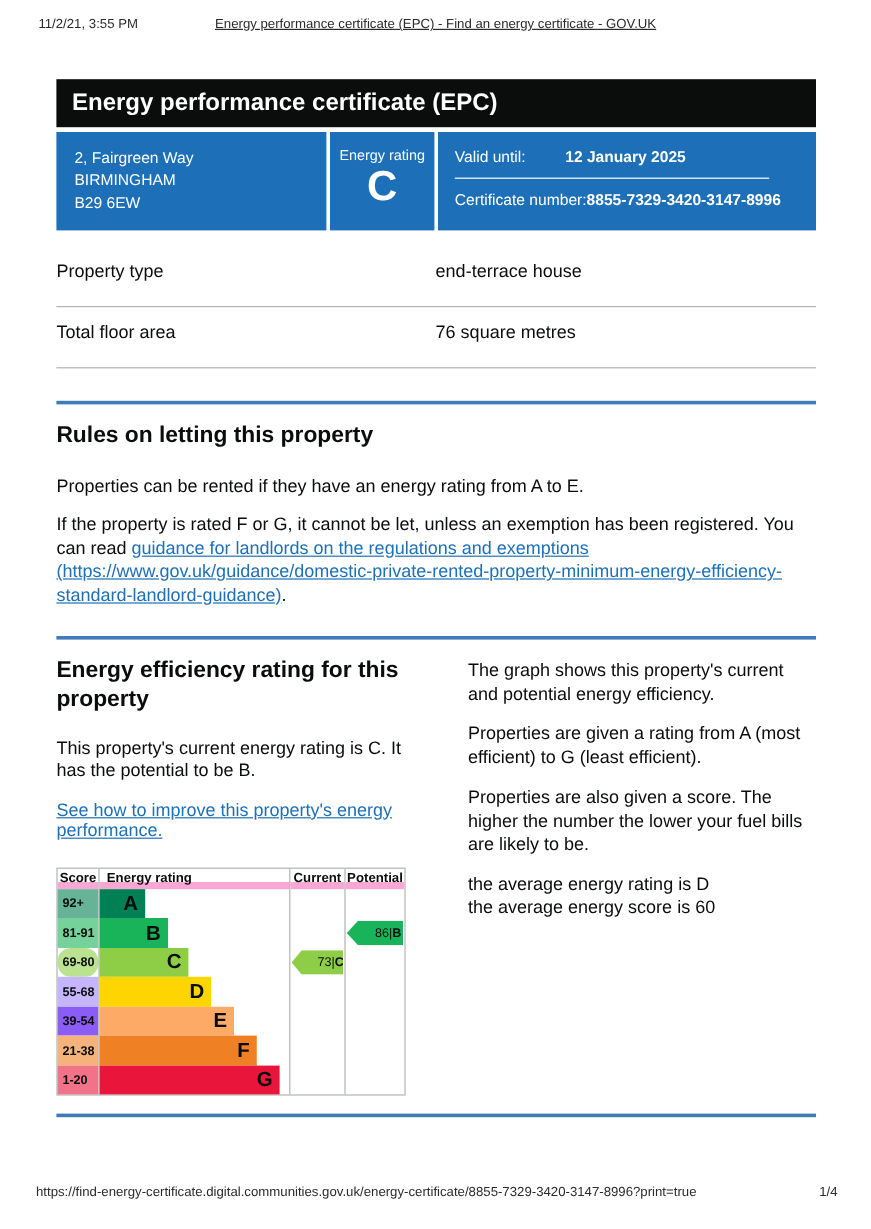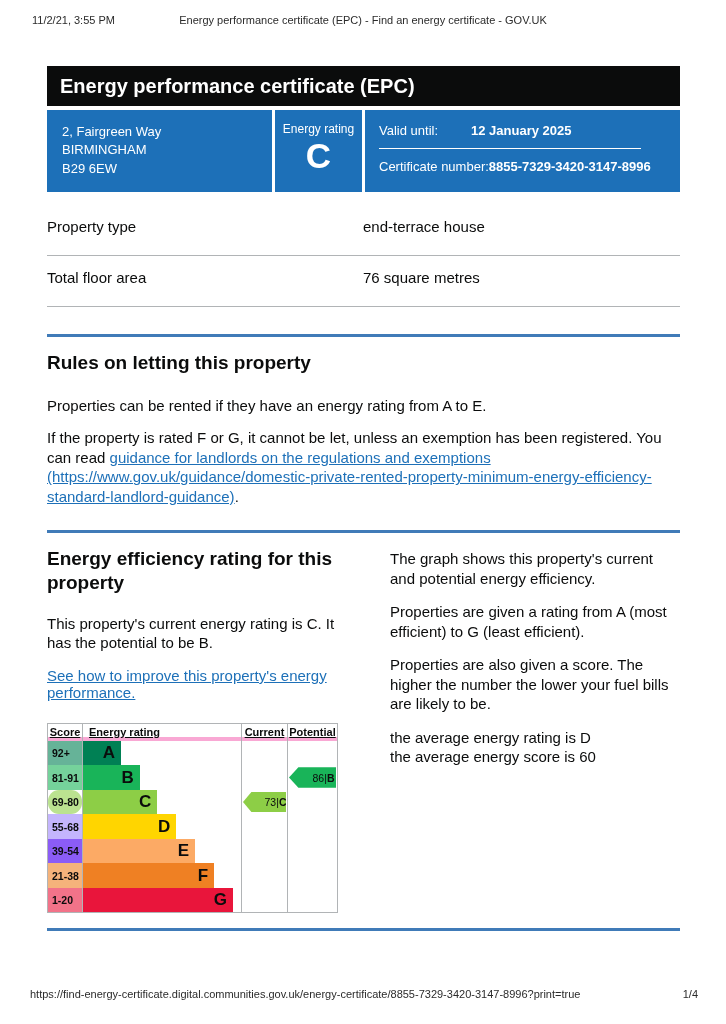--- a/index.html
+++ b/index.html
@@ -7,21 +7,21 @@
   body {
     width: 726px; height: 1024px; position: relative;
     background: #ffffff; color: #0b0c0c;
     font-family: "Liberation Sans", sans-serif;
     overflow: hidden;
   }
 
   
   .print-header { position: absolute; top: 14px; left: 0; right: 0; font-size: 11px; color: #2b2b2b; }
   .ph-date { position: absolute; left: 32px; top: 0; }
-  .ph-title { text-align: center; }
+  .ph-title { text-align: center; text-decoration: underline; }
   .print-footer {
     position: absolute; bottom: 24px; left: 30px; right: 28px;
     font-size: 11px; color: #2b2b2b;
     display: flex; justify-content: space-between;
   }
 
   
   .page { position: absolute; top: 66px; left: 47px; width: 633px; }
 
   .banner {
@@ -76,21 +76,21 @@
     display: flex; font-size: 10.5px;
   }
   .chart-col { display: flex; flex-direction: column; }
   .col-b { border-left: 1px solid #b1b4b6; }
   .col-score-w { width: 34px; }
   .col-rating-w { flex: 1; }
   .col-current-w { width: 46px; }
   .col-potential-w { width: 50px; }
   .col-header {
     height: 17px; line-height: 16px; font-weight: bold; font-size: 11px;
-    border-bottom: 4px solid #f9a8d4; text-align: center; white-space: nowrap; text-decoration: underline;
+    border-bottom: 6px solid #f9a8d4; text-align: center; white-space: nowrap;
   }
   .col-header.left { text-align: left; padding-left: 6px; }
   .score-cell {
     height: 24.5px; display: flex; align-items: center;
     padding-left: 4px; font-weight: bold; font-size: 10.5px;
   }
   .band-row { height: 24.5px; }
   .band-bar {
     height: 100%; display: flex; align-items: center; justify-content: flex-end;
     padding-right: 6px;

